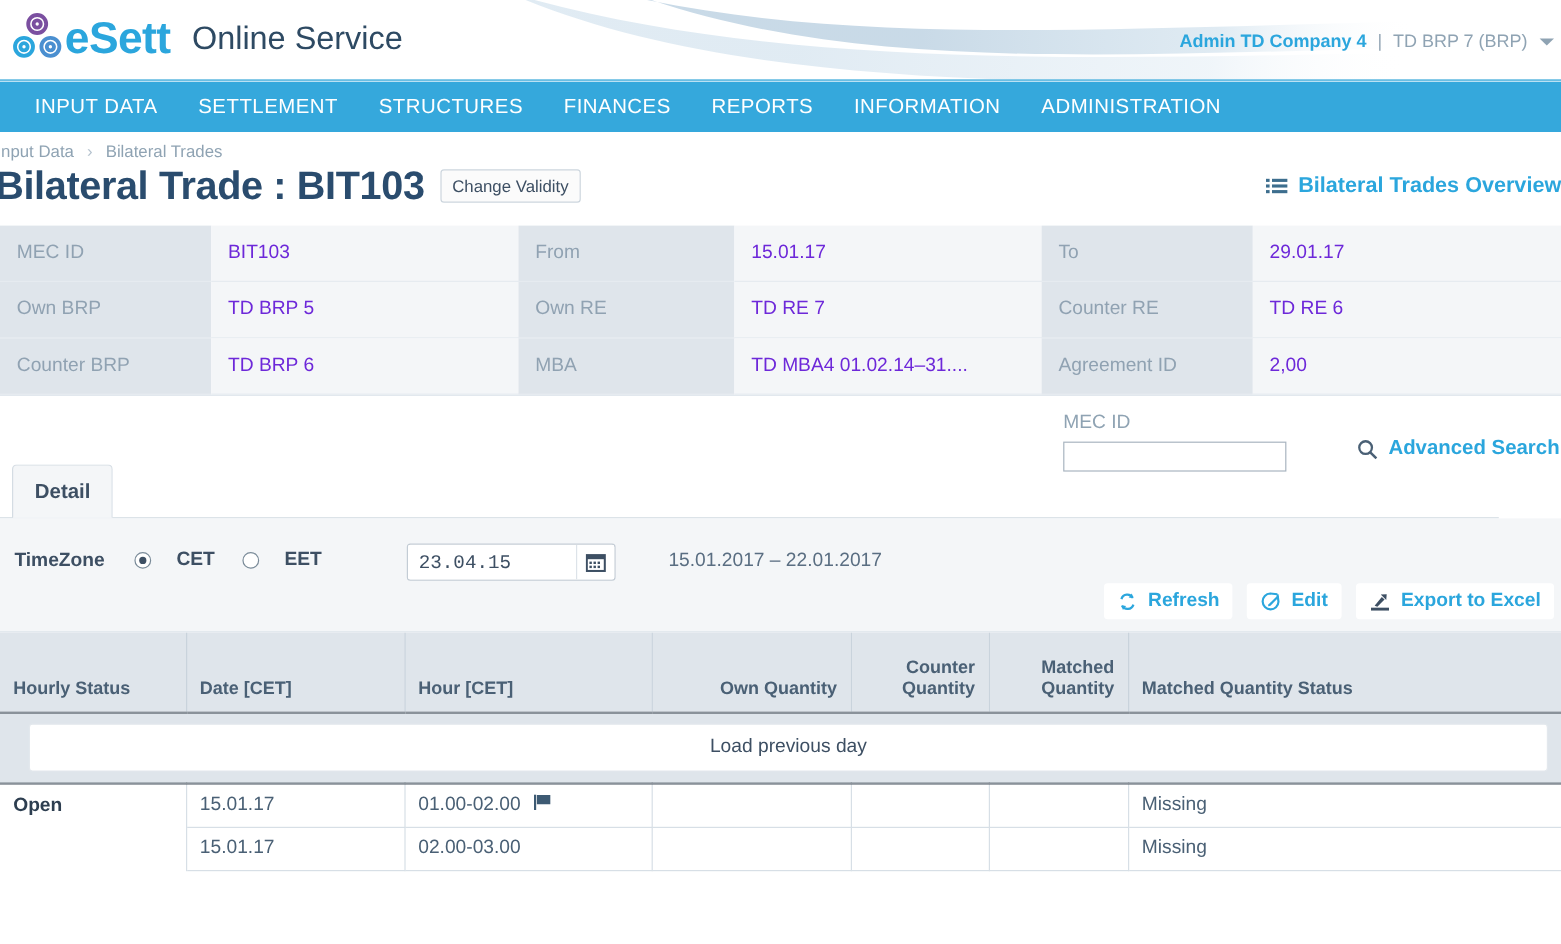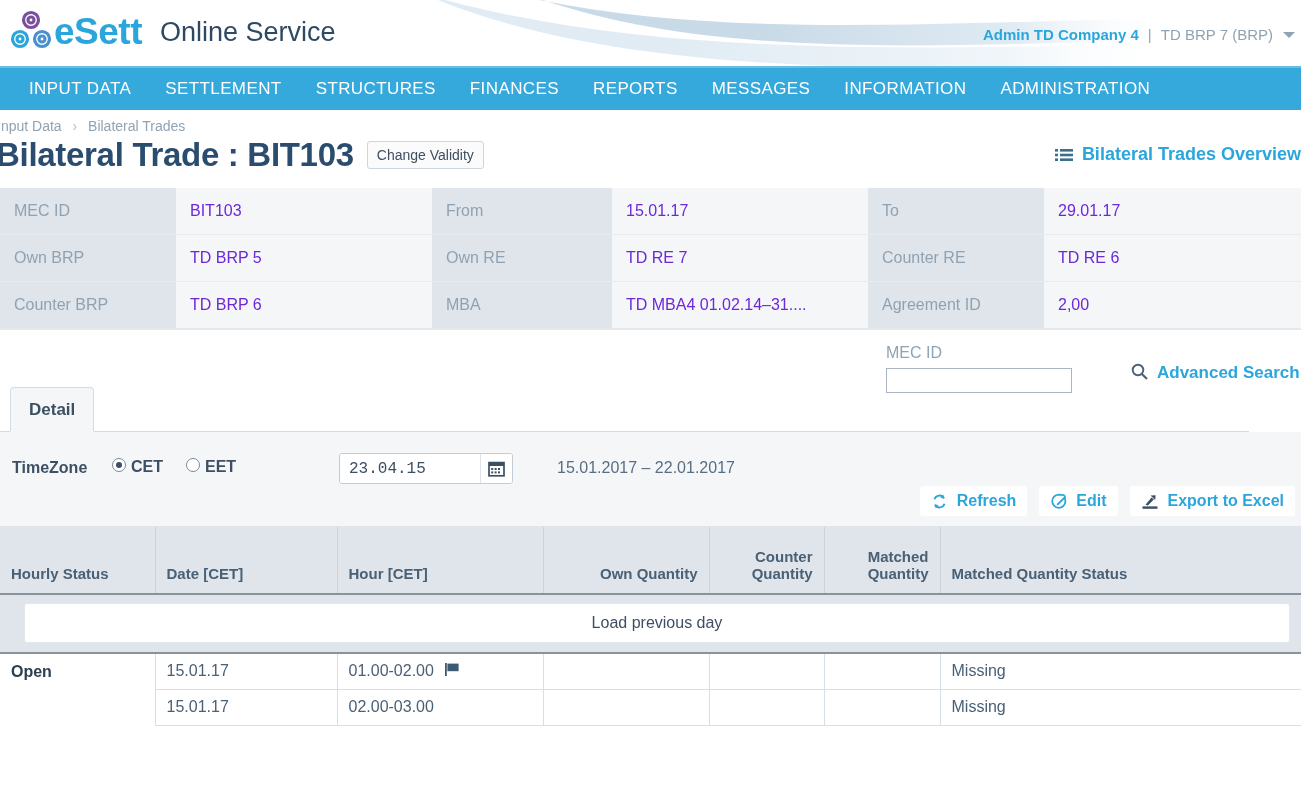--- a/index.html
+++ b/index.html
@@ -160,21 +160,21 @@
     border: 1px solid #a9b5c0;
     background: #fff;
     font-size: 14px;
     padding: 2px 5px;
     font-family: "Liberation Sans", sans-serif;
     color: #3d4f63;
   }
   .adv-search {
     position: absolute;
     left: 1131px; top: 33px;
-    display: flex; align-items: flex-start;
+    display: flex; align-items: flex-end;
     color: #2ba6dd;
     font-size: 17px;
     font-weight: bold;
     cursor: pointer;
     white-space: nowrap;
   }
   .adv-search .mag { margin-right: 9px; display: inline-flex; }
 
   .tabstrip {
     position: absolute;
@@ -204,21 +204,21 @@
     position: relative;
     background: #f4f6f8;
     height: 95px;
     border-bottom: 1px solid #dfe5eb;
   }
   .tz-label {
     position: absolute; left: 12px; top: 27px;
     font-size: 16px; font-weight: bold; color: #3d4f63;
   }
   .radio-grp { position: absolute; left: 112px; top: 26px; display: flex; }
-  .radio-opt { display: flex; align-items: flex-start; margin-right: 23px; cursor: pointer; }
+  .radio-opt { display: flex; align-items: center; margin-right: 23px; cursor: pointer; gap: 16px; }
   .radio {
     width: 14px; height: 14px; border-radius: 50%;
     border: 1px solid #7a8b99; background: #fff;
     display: inline-block; position: relative; margin-right: 5px;
   }
   .radio.on::after {
     content: ""; position: absolute;
     left: 3px; top: 3px; width: 6px; height: 6px;
     border-radius: 50%; background: #3d4f63;
   }
@@ -371,21 +371,20 @@
     <span class="caret-down"></span>
   </div>
 </div>
 
 <div class="navbar">
   <div class="nav-item">INPUT DATA</div>
   <div class="nav-item">SETTLEMENT</div>
   <div class="nav-item">STRUCTURES</div>
   <div class="nav-item">FINANCES</div>
   <div class="nav-item">REPORTS</div>
-  <div class="nav-item">MESSAGES</div>
   <div class="nav-item">INFORMATION</div>
   <div class="nav-item">ADMINISTRATION</div>
 </div>
 
 <div class="crumbs">
   <a>Input Data</a>
   <span class="crumb-sep">›</span>
   <a>Bilateral Trades</a>
 </div>
 

